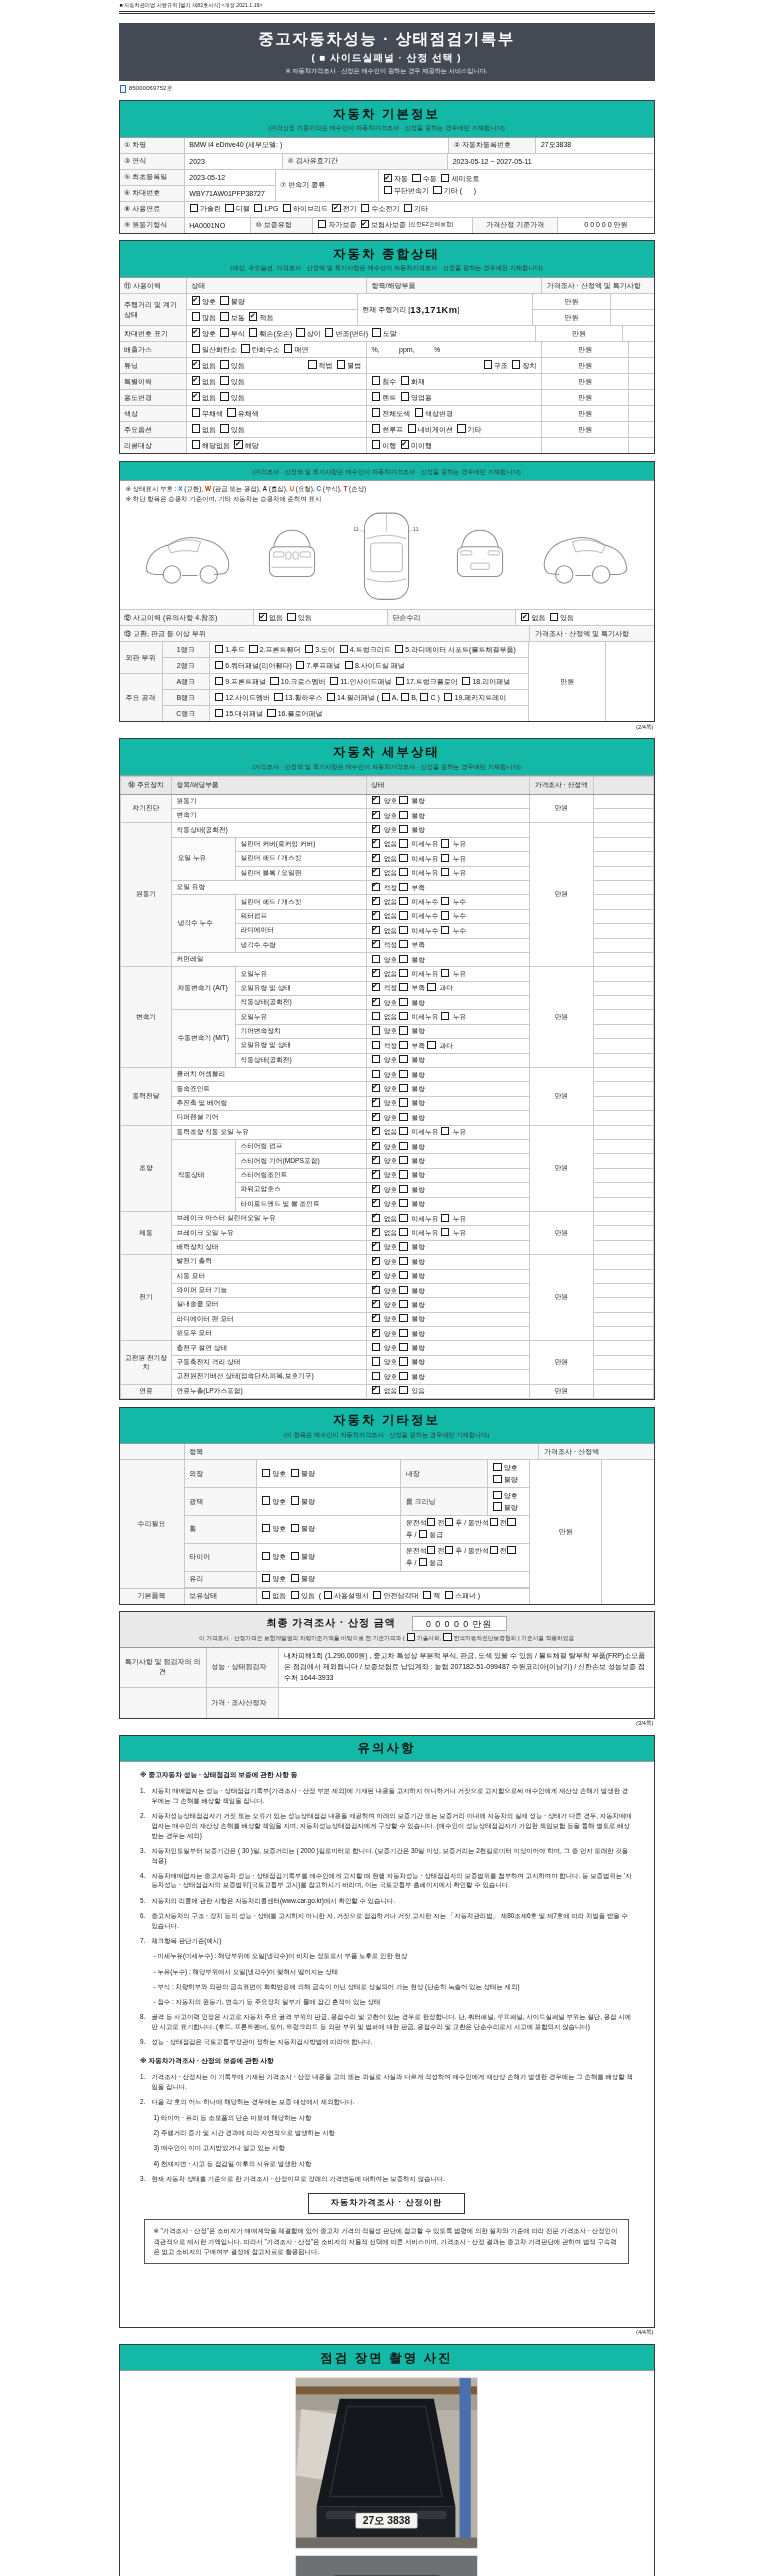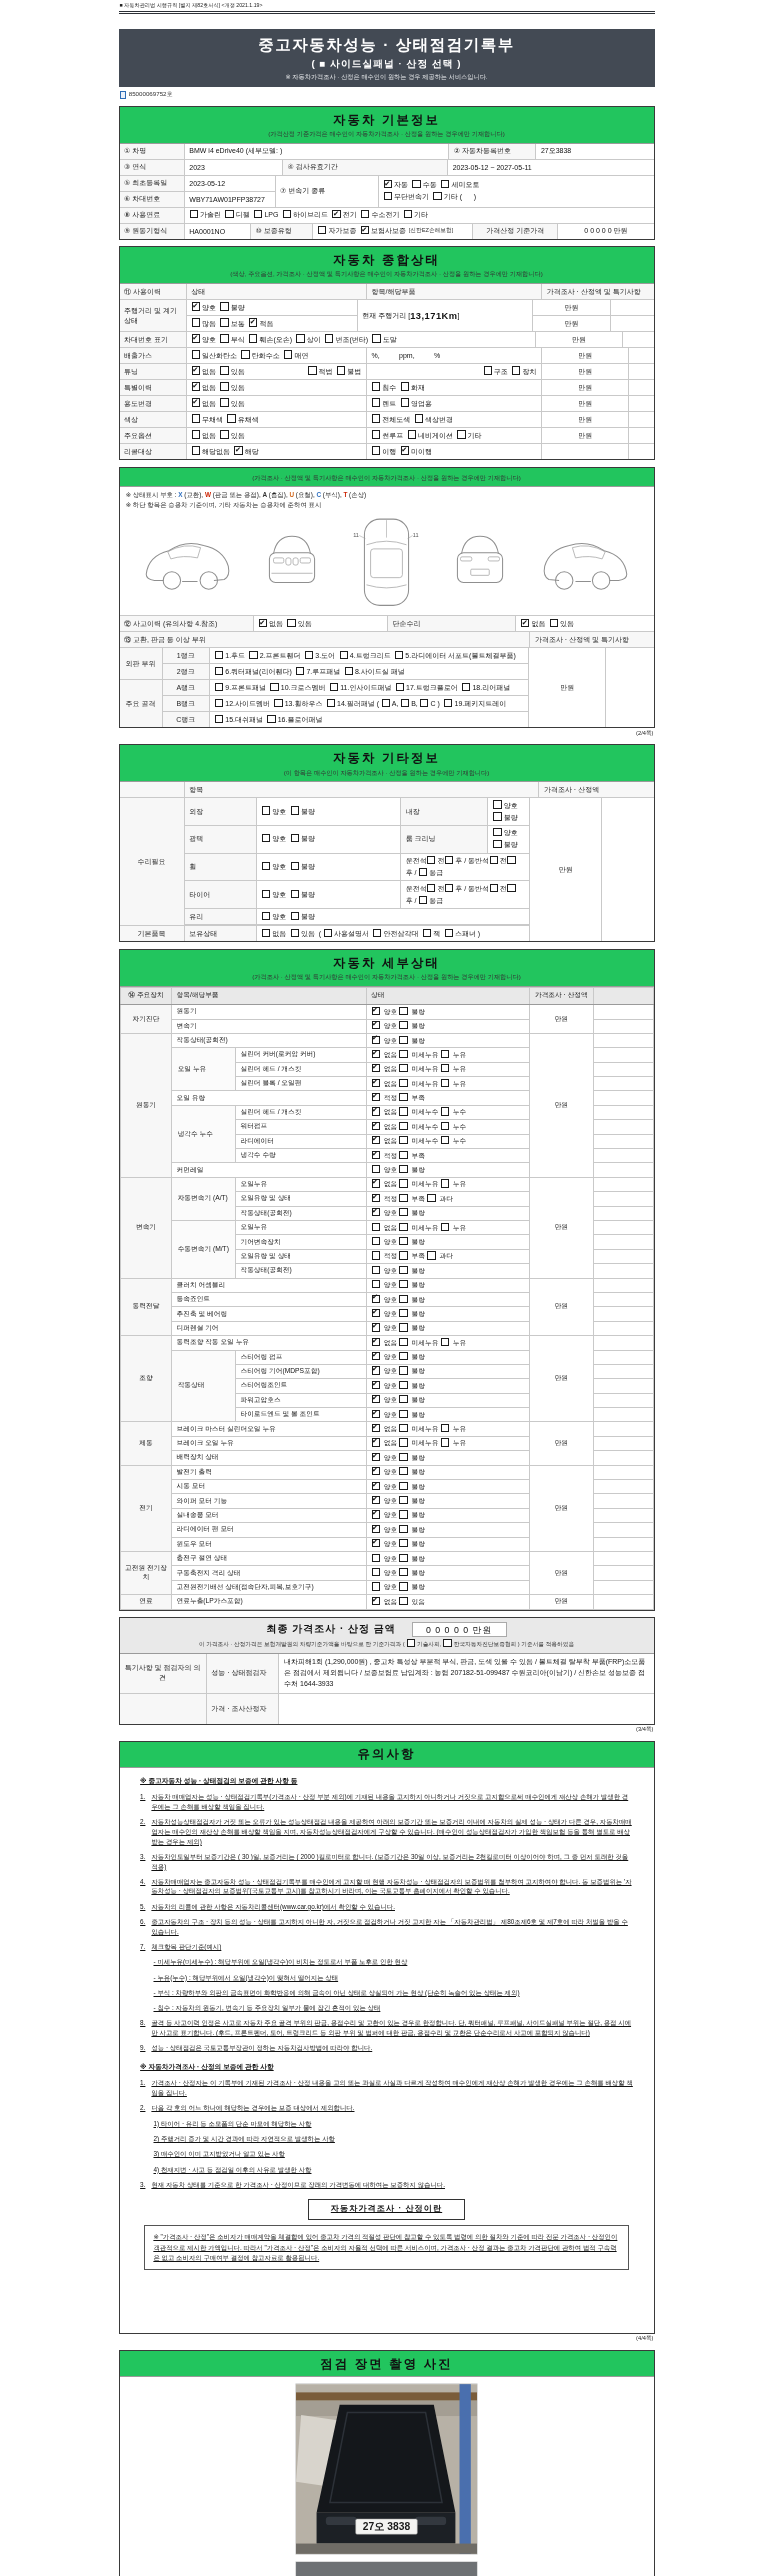--- a/index.html
+++ b/index.html
@@ -1,29 +1,29 @@
 <!DOCTYPE html>
 <html style="font-size:8.2px"><head>
 <meta charset="utf-8">
 <style>
   html,body{margin:0;padding:0;}
   body{width:773px;height:2576px;background:#ffffff;font-family:"Liberation Sans","DejaVu Sans",sans-serif;color:#111;overflow:hidden;}
   .doc{width:536px;margin:0 auto;position:relative;}
   .fineprint{font-size:5.2px;color:#222;padding:2.1px 0 1.5px 1px;}
   .topline{border-top:1px solid #2c3036;border-bottom:0.5px solid #2c3036;height:1px;}
   
-  .titlebar{background:#434a54;color:#fff;text-align:center;padding:6.2px 0 5.2px 0;margin-top:15px;}
+  .titlebar{background:#434a54;color:#fff;text-align:center;padding:6.2px 0 5.2px 0;margin-top:9px;}
   .title-main{font-size:15.5px;font-weight:bold;letter-spacing:1.5px;}
   .title-sub{font-size:9.8px;font-weight:bold;margin-top:2.1px;letter-spacing:1px;}
   .title-note{font-size:6.2px;color:#e6e8ea;margin-top:2.1px;}
   .docno{font-size:6.2px;color:#333;margin:3.1px 0 1px 1px;display:flex;align-items:center;}
   .docico{width:4.6px;height:6.2px;border:1px solid #2d6cb5;display:inline-block;margin-right:2.6px;background:#eaf1fa;}
   
   .sec{border:1px solid #3a3a3a;border-top-width:1.5px;border-bottom-width:1.5px;margin-top:6.7px;background:#fff;}
-  .sechead{background:#22c55e;text-align:center;padding:4.6px 0 3.6px 0;border-bottom:0.5px solid #9a9a9a;}
+  .sechead{background:#14b8a6;text-align:center;padding:4.6px 0 3.6px 0;border-bottom:0.5px solid #9a9a9a;}
   .sechead .t{font-size:12.4px;font-weight:bold;letter-spacing:2.1px;}
   .sechead .s{font-size:6.2px;color:#333;margin-top:1.5px;}
   .pagemark{text-align:right;font-size:5.7px;color:#222;padding:1.5px 1px 0 0;}
   
   .fr{display:flex;border-bottom:0.5px solid #c9c9c9;align-items:stretch;}
   .fr:last-child{border-bottom:none;}
   .fc{border-right:0.5px solid #c9c9c9;padding:1.5px 4.6px;display:flex;align-items:center;font-size:7px;min-height:12px;}
   .fc:last-child{border-right:none;}
   .lb{background:#f7f7f7;color:#222;}
   .ctr{justify-content:center;text-align:center;}
@@ -45,21 +45,21 @@
   table.dt td.item{width:133px;}
   table.dt td.state{width:170px;}
   table.dt td.price{width:61px;text-align:center;}
   table.dt td.blank{width:56px;}
   table.dt tr.hd td{background:#e9e9e9;font-weight:normal;height:15.5px;border-bottom:0.5px solid #9a9a9a;}
   
   .legend{font-size:6.4px;padding:3.6px 6.2px 1px 6.2px;color:#222;}
   .diagrams{display:flex;justify-content:space-around;align-items:center;padding:4.1px 5.2px 5.2px 5.2px;border-bottom:0.5px solid #c9c9c9;}
   .diagrams svg{display:block;}
   
-  .notices{padding:6.2px 20.6px 8.2px 20.6px;font-size:6.4px;line-height:1.5;color:#111;text-decoration:underline;}
+  .notices{padding:6.2px 20.6px 8.2px 20.6px;font-size:6.4px;line-height:1.5;color:#111;}
   .notices p{margin:0 0 5.7px 0;display:flex;}
   .notices p .n{flex:none;width:11.3px;}
   .notices p.ind{padding-left:13.4px;}
   .nhead{font-weight:bold;margin:2.1px 0 6.2px 0;font-size:6.7px;}
   .boxtitle{border:1px solid #333;display:table;margin:9.3px auto 5.2px auto;padding:3.6px 21.6px;font-size:8.2px;font-weight:bold;letter-spacing:1px;background:#fff;}
   .expbox{border:0.8px solid #555;margin:2.1px 4.1px 3.1px 4.1px;padding:5.7px 8.2px;font-size:6.4px;line-height:1.65;}
   
   .photos{display:flex;flex-direction:column;align-items:center;padding:7.2px 0 8.2px 0;}
   .photo{margin-bottom:7.2px;box-shadow:0 0 0 0.5px #bbb;}
 </style>
@@ -363,94 +363,20 @@
         </div>
       </div>
       <div class="fc ctr unit" style="width:67px">만원</div>
       <div class="fc" style="width:38px"></div>
     </div>
   </div>
   <div class="pagemark">(2/4쪽)</div>
 
   <div class="sec">
     <div class="sechead">
-      <div class="t">자동차 기타정보</div>
-      <div class="s">(이 항목은 매수인이 자동차가격조사 · 산정을 원하는 경우에만 기재합니다)</div>
-    </div>
-    <div class="fr" style="background:#f0f0f0">
-      <div class="fc lb" style="width:55px"></div>
-      <div class="fc lb" style="flex:1">항목</div>
-      <div class="fc lb" style="width:105px">가격조사 · 산정액</div>
-    </div>
-    <div class="fr" style="border-bottom:none">
-      <div class="stack" style="flex:1;border-right:0.5px solid #c9c9c9">
-        <div class="fr" style="flex:5">
-          <div class="fc lb ctr" style="width:55px">수리필요</div>
-          <div class="stack" style="flex:1">
-            <div class="fr" style="flex:1">
-              <div class="fc lb" style="width:62px">외장</div>
-              <div class="fc" style="width:134px">
-                  <span class="opts"><span class="k"></span>양호  <span class="k"></span>불량</span>
-                </div>
-              <div class="fc lb" style="width:77px">내장</div>
-              <div class="fc" style="flex:1;border-right:none">
-                  <span class="opts"><span class="k"></span>양호  <span class="k"></span>불량</span>
-                </div>
-            </div>
-            <div class="fr" style="flex:1">
-              <div class="fc lb" style="width:62px">광택</div>
-              <div class="fc" style="width:134px">
-                  <span class="opts"><span class="k"></span>양호  <span class="k"></span>불량</span>
-                </div>
-              <div class="fc lb" style="width:77px">룸 크리닝</div>
-              <div class="fc" style="flex:1;border-right:none">
-                  <span class="opts"><span class="k"></span>양호  <span class="k"></span>불량</span>
-                </div>
-            </div>
-            <div class="fr" style="flex:1">
-              <div class="fc lb" style="width:62px">휠</div>
-              <div class="fc" style="width:134px">
-                  <span class="opts"><span class="k"></span>양호  <span class="k"></span>불량</span>
-                </div>
-              <div class="fc" style="flex:1;border-right:none">
-                  <span class="opts">운전석<span class="k"></span>전<span class="k"></span>후 / 동반석<span class="k"></span>전<span class="k"></span>후 / <span class="k"></span>응급</span>
-                </div>
-            </div>
-            <div class="fr" style="flex:1">
-              <div class="fc lb" style="width:62px">타이어</div>
-              <div class="fc" style="width:134px">
-                  <span class="opts"><span class="k"></span>양호  <span class="k"></span>불량</span>
-                </div>
-              <div class="fc" style="flex:1;border-right:none">
-                  <span class="opts">운전석<span class="k"></span>전<span class="k"></span>후 / 동반석<span class="k"></span>전<span class="k"></span>후 / <span class="k"></span>응급</span>
-                </div>
-            </div>
-            <div class="fr" style="flex:1;border-bottom:0.5px solid #c9c9c9">
-              <div class="fc lb" style="width:62px">유리</div>
-              <div class="fc" style="flex:1;border-right:none">
-                  <span class="opts"><span class="k"></span>양호  <span class="k"></span>불량</span>
-                </div>
-            </div>
-          </div>
-        </div>
-        <div class="fr" style="flex:1;border-bottom:none">
-          <div class="fc lb ctr" style="width:55px">기본품목</div>
-          <div class="fc lb" style="width:62px">보유상태</div>
-          <div class="fc" style="flex:1">
-              <span class="opts"><span class="k"></span>없음  <span class="k"></span>있음  ( <span class="k"></span>사용설명서  <span class="k"></span>안전삼각대  <span class="k"></span>잭  <span class="k"></span>스패너 )</span>
-            </div>
-        </div>
-      </div>
-      <div class="fc ctr unit" style="width:62px">만원</div>
-      <div class="fc" style="width:42px"></div>
-    </div>
-  </div>
-
-  <div class="sec">
-    <div class="sechead">
       <div class="t">자동차 세부상태</div>
       <div class="s">(가격조사 · 산정액 및 특기사항은 매수인이 자동차가격조사 · 산정을 원하는 경우에만 기재합니다)</div>
     </div>
     <table class="dt">
       <tbody id="detail-body">
         <tr class="hd">
           <td class="dev">⑭ 주요장치</td>
           <td colspan="2">항목/해당부품</td>
           <td class="state">상태</td>
           <td class="price">가격조사 · 산정액</td>
@@ -684,20 +610,94 @@
           </tr>
           <tr>
             <td class="dev">연료</td>
             <td class="item" colspan="2">연료누출(LP가스포함)</td>
             <td class="state"><span class="k on"></span> 없음  <span class="k"></span> 있음</td>
             <td class="price">만원</td>
             <td class="blank"></td>
           </tr>
         </tbody>
     </table>
+  </div>
+
+  <div class="sec">
+    <div class="sechead">
+      <div class="t">자동차 기타정보</div>
+      <div class="s">(이 항목은 매수인이 자동차가격조사 · 산정을 원하는 경우에만 기재합니다)</div>
+    </div>
+    <div class="fr" style="background:#f0f0f0">
+      <div class="fc lb" style="width:55px"></div>
+      <div class="fc lb" style="flex:1">항목</div>
+      <div class="fc lb" style="width:105px">가격조사 · 산정액</div>
+    </div>
+    <div class="fr" style="border-bottom:none">
+      <div class="stack" style="flex:1;border-right:0.5px solid #c9c9c9">
+        <div class="fr" style="flex:5">
+          <div class="fc lb ctr" style="width:55px">수리필요</div>
+          <div class="stack" style="flex:1">
+            <div class="fr" style="flex:1">
+              <div class="fc lb" style="width:62px">외장</div>
+              <div class="fc" style="width:134px">
+                  <span class="opts"><span class="k"></span>양호  <span class="k"></span>불량</span>
+                </div>
+              <div class="fc lb" style="width:77px">내장</div>
+              <div class="fc" style="flex:1;border-right:none">
+                  <span class="opts"><span class="k"></span>양호  <span class="k"></span>불량</span>
+                </div>
+            </div>
+            <div class="fr" style="flex:1">
+              <div class="fc lb" style="width:62px">광택</div>
+              <div class="fc" style="width:134px">
+                  <span class="opts"><span class="k"></span>양호  <span class="k"></span>불량</span>
+                </div>
+              <div class="fc lb" style="width:77px">룸 크리닝</div>
+              <div class="fc" style="flex:1;border-right:none">
+                  <span class="opts"><span class="k"></span>양호  <span class="k"></span>불량</span>
+                </div>
+            </div>
+            <div class="fr" style="flex:1">
+              <div class="fc lb" style="width:62px">휠</div>
+              <div class="fc" style="width:134px">
+                  <span class="opts"><span class="k"></span>양호  <span class="k"></span>불량</span>
+                </div>
+              <div class="fc" style="flex:1;border-right:none">
+                  <span class="opts">운전석<span class="k"></span>전<span class="k"></span>후 / 동반석<span class="k"></span>전<span class="k"></span>후 / <span class="k"></span>응급</span>
+                </div>
+            </div>
+            <div class="fr" style="flex:1">
+              <div class="fc lb" style="width:62px">타이어</div>
+              <div class="fc" style="width:134px">
+                  <span class="opts"><span class="k"></span>양호  <span class="k"></span>불량</span>
+                </div>
+              <div class="fc" style="flex:1;border-right:none">
+                  <span class="opts">운전석<span class="k"></span>전<span class="k"></span>후 / 동반석<span class="k"></span>전<span class="k"></span>후 / <span class="k"></span>응급</span>
+                </div>
+            </div>
+            <div class="fr" style="flex:1;border-bottom:0.5px solid #c9c9c9">
+              <div class="fc lb" style="width:62px">유리</div>
+              <div class="fc" style="flex:1;border-right:none">
+                  <span class="opts"><span class="k"></span>양호  <span class="k"></span>불량</span>
+                </div>
+            </div>
+          </div>
+        </div>
+        <div class="fr" style="flex:1;border-bottom:none">
+          <div class="fc lb ctr" style="width:55px">기본품목</div>
+          <div class="fc lb" style="width:62px">보유상태</div>
+          <div class="fc" style="flex:1">
+              <span class="opts"><span class="k"></span>없음  <span class="k"></span>있음  ( <span class="k"></span>사용설명서  <span class="k"></span>안전삼각대  <span class="k"></span>잭  <span class="k"></span>스패너 )</span>
+            </div>
+        </div>
+      </div>
+      <div class="fc ctr unit" style="width:62px">만원</div>
+      <div class="fc" style="width:42px"></div>
+    </div>
   </div>
 
   <div class="sec">
     <div style="background:#e9e9e9;border-bottom:0.5px solid #9a9a9a;padding:4.1px 0 3.1px 0;text-align:center">
       <span style="font-size:10px;font-weight:bold;letter-spacing:1px">최종 가격조사 · 산정 금액</span>
       <span style="font-size:8.8px;border:0.5px solid #aaa;background:#fff;padding:1.5px 13.4px;margin-left:13.4px;letter-spacing:1px">0  0  0  0  0 만원</span>
       <div class="small" style="margin-top:2.6px"><span class="opts">이 가격조사 · 산정가격은 보험개발원의 차량기준가액을 바탕으로 한 기준가격과 ( <span class="k"></span>기술사회, <span class="k"></span>한국자동차진단보증협회 ) 기준서를 적용하였음</span></div>
     </div>
     <div class="fr">
       <div class="fc lb ctr" style="width:77px">특기사항 및 점검자의 의견</div>

